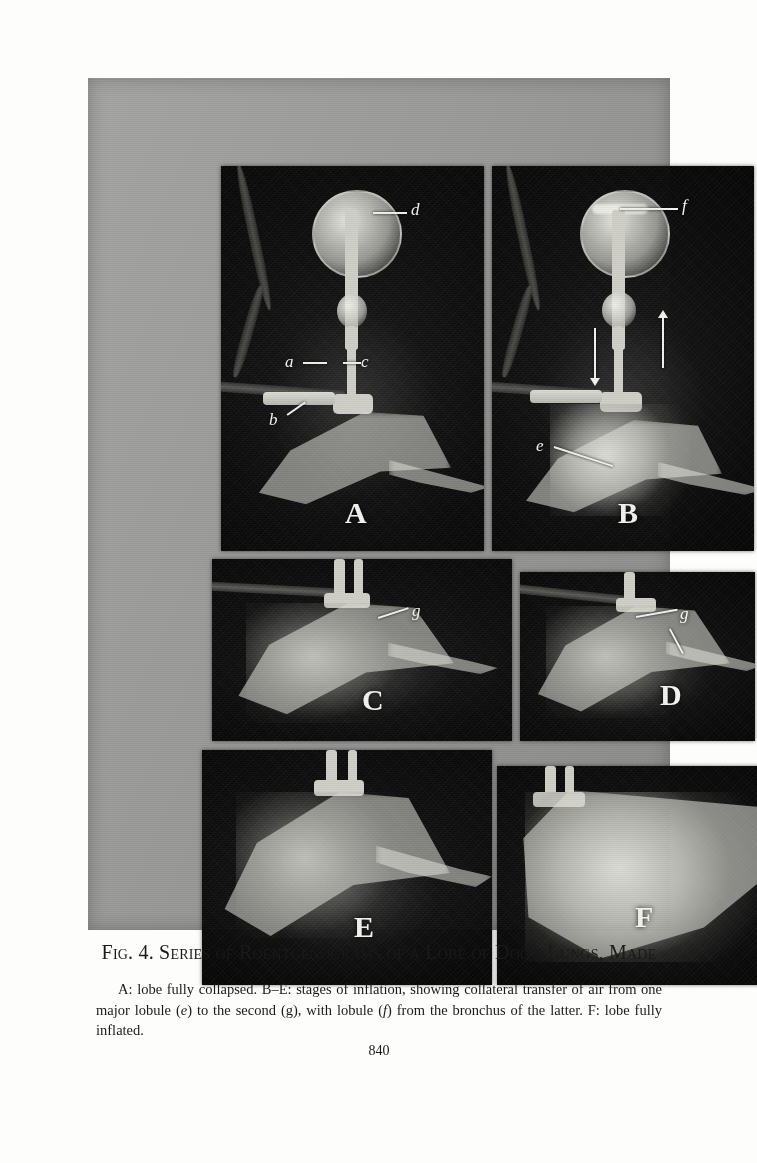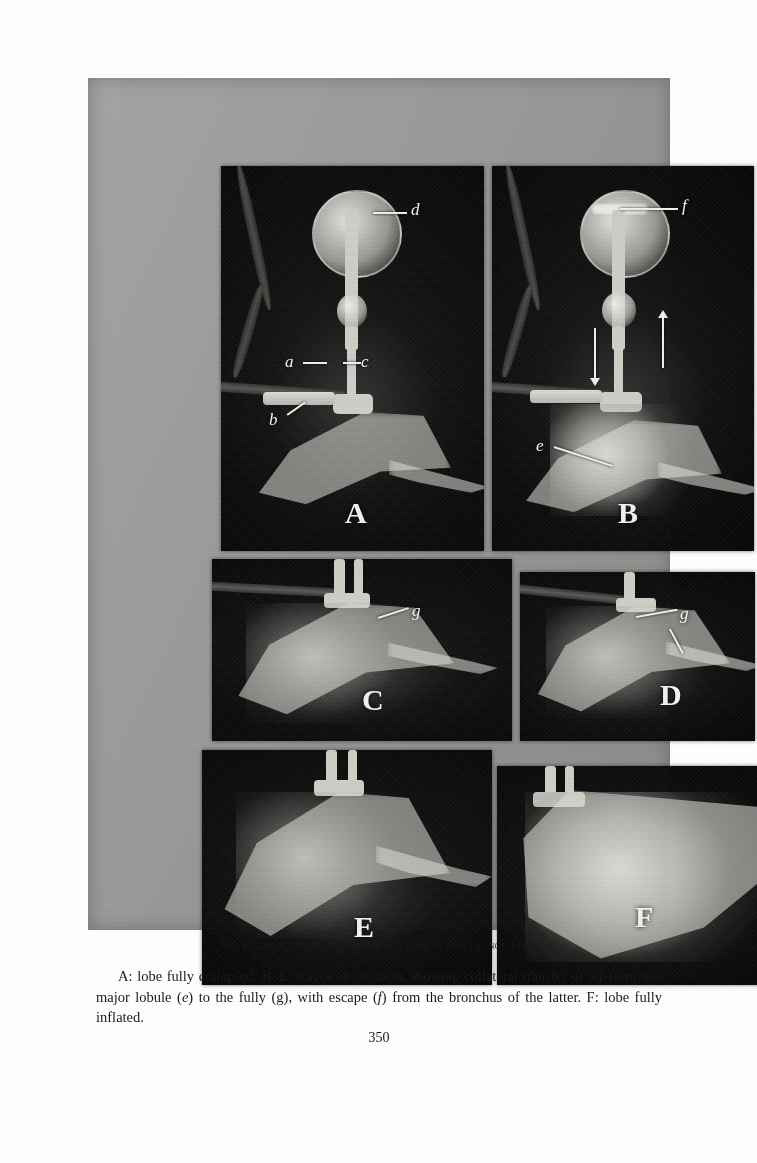--- a/index.html
+++ b/index.html
@@ -155,21 +155,21 @@
   
   #caption {
     position: absolute;
     left: 96px;
     top: 938px;
     width: 566px;
     text-align: center;
   }
   .cap-title {
     font-family: "Liberation Serif", serif;
-    font-size: 11px;
+    font-size: 20px;
     letter-spacing: 0.2px;
     line-height: 1.45;
     font-variant: small-caps;
   }
   #cap-body {
     margin-top: 12px;
     text-align: justify;
     font-size: 14.5px;
     line-height: 1.42;
     text-indent: 22px;
@@ -348,18 +348,18 @@
       <div class="plabel" style="left:138px; top:134px;">F</div>
 
       <div class="grain"></div>
     </div>
 
   </div>
 
   <div id="caption">
     <div class="cap-title">Fig. 4.   Series of Roentgenograms of a Lobe of Dog's Lungs, Made</div>
     <div id="cap-body">
-      <span>A: lobe fully collapsed.   B–E: stages of inflation, showing collateral transfer of air from one major lobule (</span><i>e</i><span>) to the fully (g), with escape (</span><i>f</i><span>) from the bronchus of the latter.   F: lobe fully inflated.</span>
-    </div>
-    <div id="folio">350</div>
+      <span>A: lobe fully collapsed.   B–E: stages of inflation, showing collateral transfer of air from one major lobule (</span><i>e</i><span>) to the second (g), with lobule (</span><i>f</i><span>) from the bronchus of the latter.   F: lobe fully inflated.</span>
+    </div>
+    <div id="folio">840</div>
   </div>
 
 </div>
 
 </body></html>

